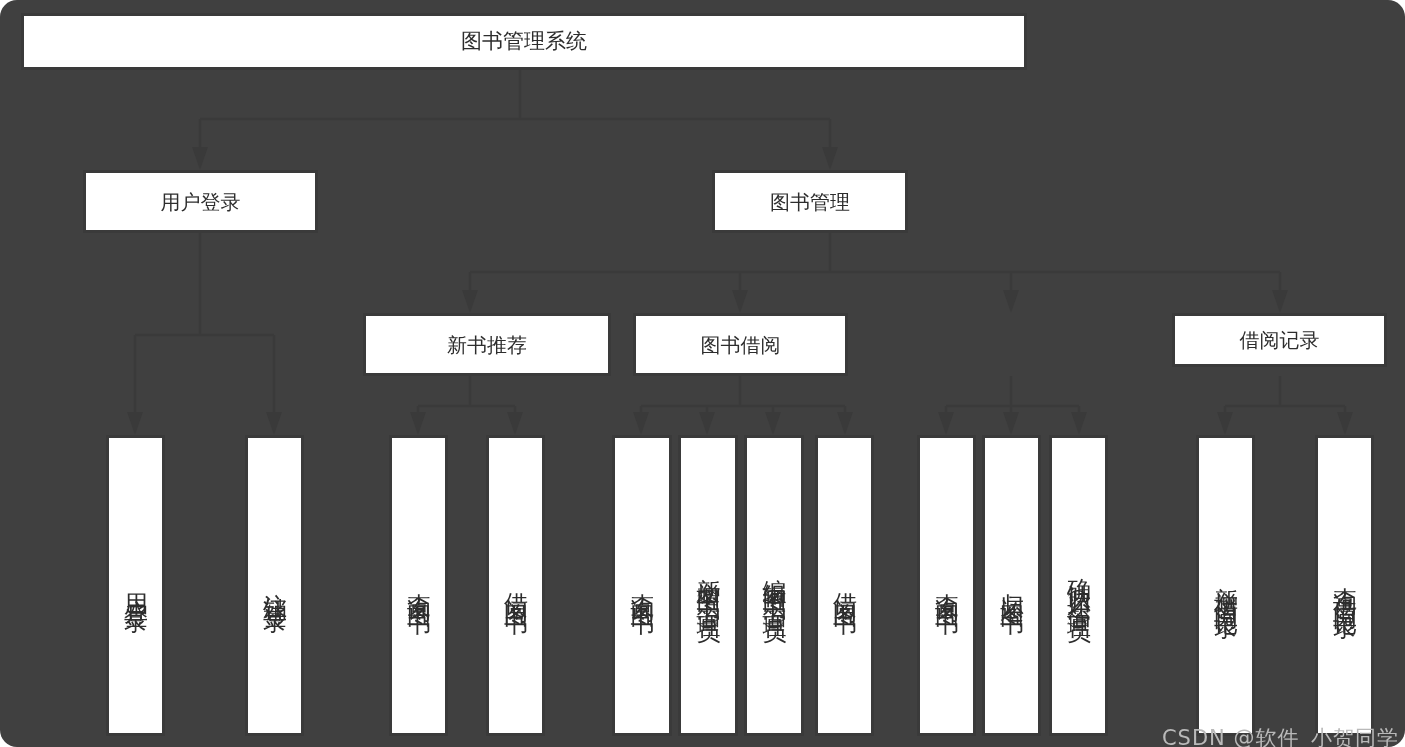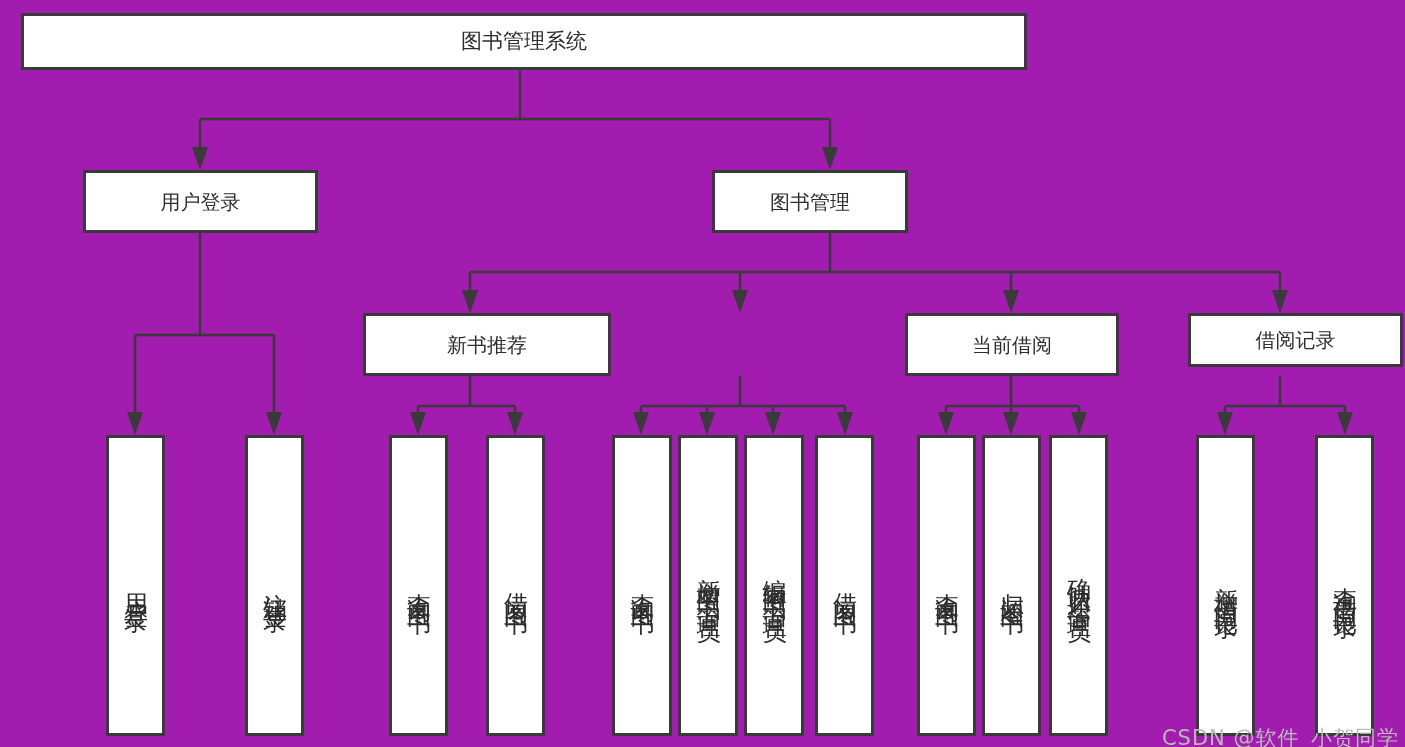--- a/index.html
+++ b/index.html
@@ -1,22 +1,23 @@
 <!DOCTYPE html>
 <html><head>
 <meta charset="utf-8">
 <style>
   html, body { margin: 0; padding: 0; background: #ffffff; }
   body { font-family: "DejaVu Sans", "Liberation Sans", sans-serif; }
   .stage {
     position: relative;
     width: 1405px;
     height: 747px;
-    background: #a21caf;
+    background: #404040;
     overflow: hidden;
+    border-radius: 17px;
   }
   .connectors {
     position: absolute;
     left: 0; top: 0;
     width: 1405px; height: 747px;
   }
   .box {
     position: absolute;
     box-sizing: border-box;
     background: #ffffff;
@@ -92,22 +93,22 @@
       <polygon points="1337,412 1353,412 1345,435"></polygon>
     </g>
   </svg>
 
   <div class="box root-label" style="left:21px; top:13px; width:1006px; height:57px;">图书管理系统</div>
 
   <div class="box h-label" style="left:83px; top:170px; width:235px; height:63px;">用户登录</div>
   <div class="box h-label" style="left:712px; top:170px; width:196px; height:63px;">图书管理</div>
 
   <div class="box h-label" style="left:363px; top:313px; width:248px; height:63px;">新书推荐</div>
-  <div class="box h-label" style="left:905px; top:313px; width:214px; height:63px;">当前借阅</div>
-  <div class="box h-label" style="left:1172px; top:313px; width:215px; height:54px;margin-left:16px;">借阅记录</div>
+  <div class="box h-label" style="left:633px; top:313px; width:215px; height:63px;">图书借阅</div>
+  <div class="box h-label" style="left:1172px; top:313px; width:215px; height:54px;">借阅记录</div>
 
   <div class="box leaf" style="left:106px; top:435px; width:59px; height:301px;">用户登录</div>
   <div class="box leaf" style="left:245px; top:435px; width:59px; height:301px;">注销登录</div>
 
   <div class="box leaf" style="left:389px; top:435px; width:59px; height:301px;">查询图书</div>
   <div class="box leaf" style="left:486px; top:435px; width:59px; height:301px;">借阅图书</div>
 
   <div class="box leaf" style="left:612px; top:435px; width:60px; height:301px;">查询图书</div>
   <div class="box leaf" style="left:678px; top:435px; width:60px; height:301px;">新增图书（管理员）</div>
   <div class="box leaf" style="left:744px; top:435px; width:60px; height:301px;">编辑图书（管理员）</div>

